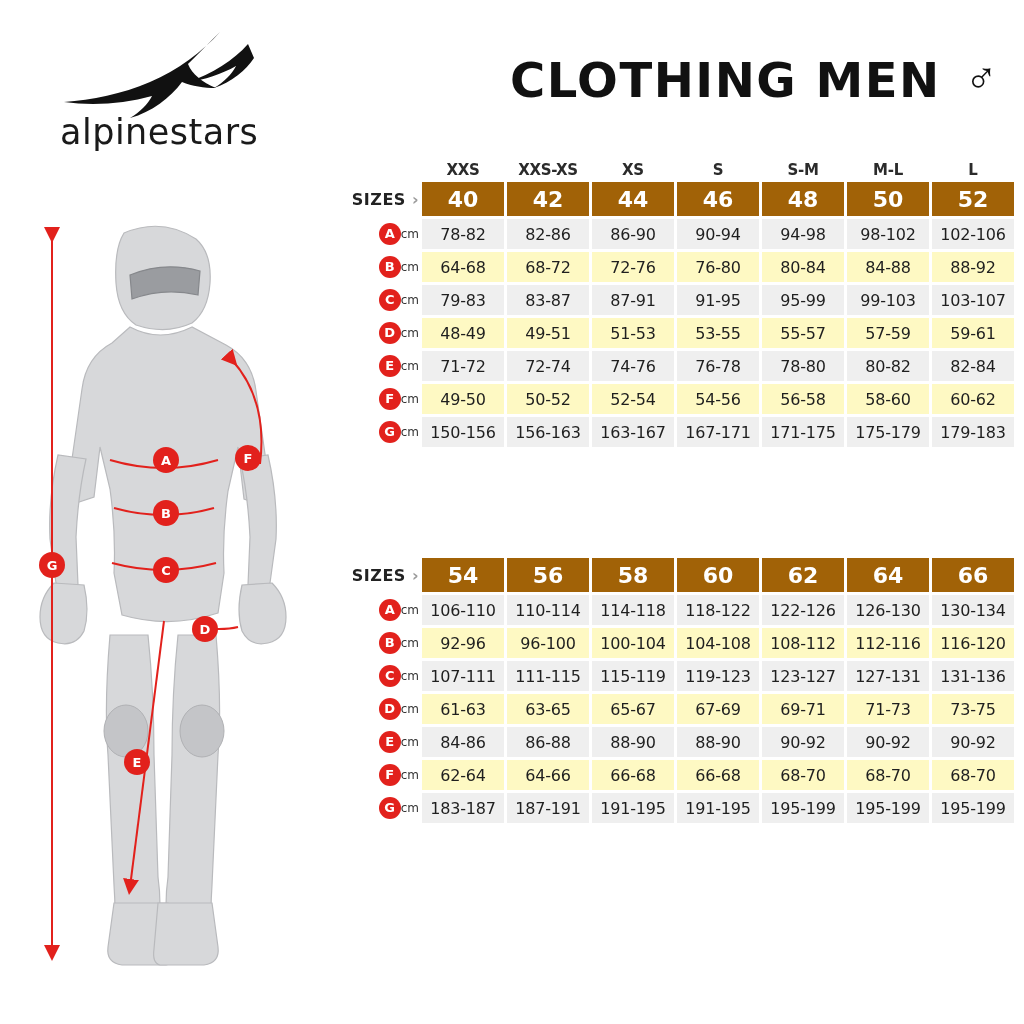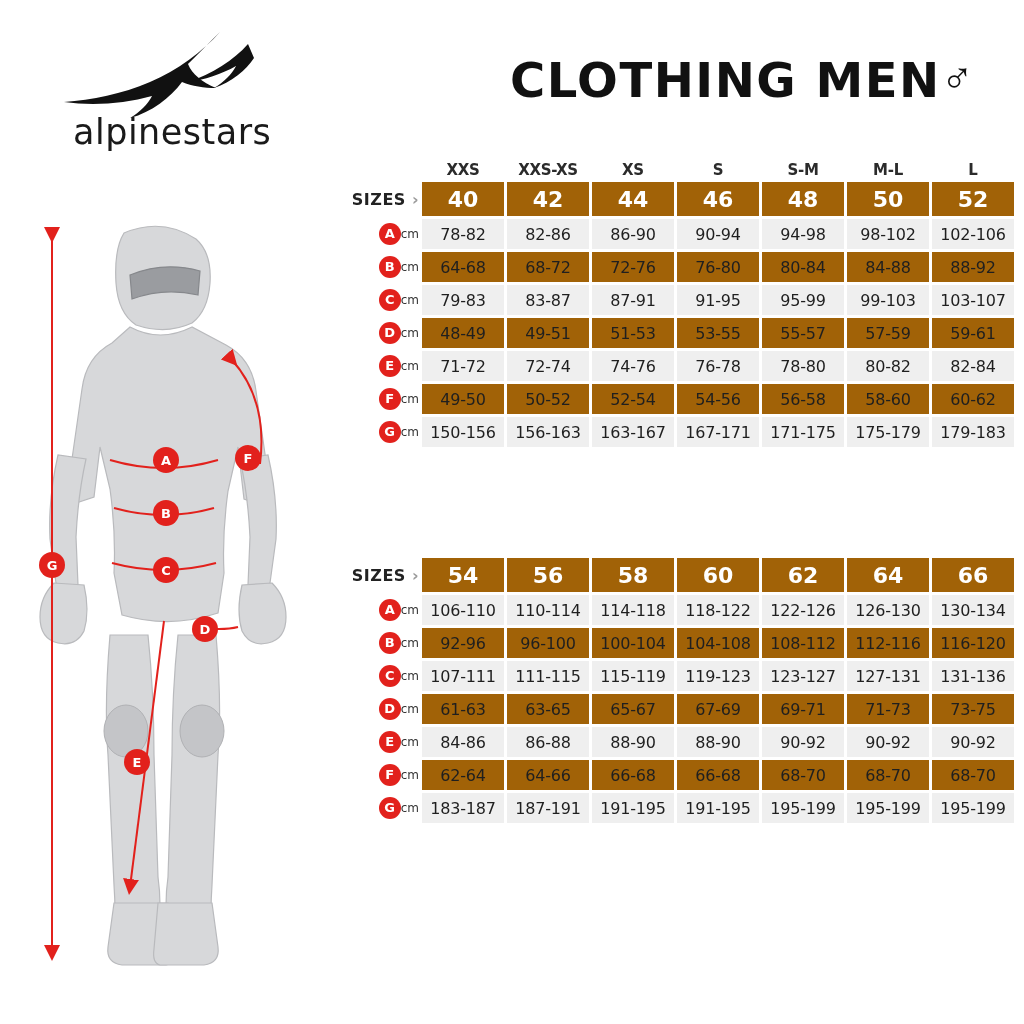--- a/index.html
+++ b/index.html
@@ -23,28 +23,28 @@
     width: 260px; height: 140px;
   }
   .brand-star { display:block; }
   .brand-word {
     font-family: "DejaVu Sans", sans-serif;
     font-size: 35px;
     font-weight: 400;
     letter-spacing: 0.5px;
     color: #1a1a1a;
     margin-top: -6px;
-    margin-left: 21px;
+    margin-left: 8px;
   }
   .title-wrap {
     position: absolute;
     left: 510px; top: 56px;
     display: flex;
     align-items: center;
-    gap: 0;
+    gap: 24px;
   }
   .title {
     font-family: "DejaVu Sans", sans-serif;
     font-size: 48px;
     font-weight: bold;
     letter-spacing: 1.5px;
     color: #111;
     line-height: 1;
   }
   .male-sym {
@@ -137,21 +137,21 @@
   }
   .cell {
     background: #efefef;
     text-align: center;
     font-size: 16px;
     color: #1f1f1f;
     height: 30px;
     width: 82px;
     letter-spacing: -0.2px;
   }
-  .cell.alt { background: #a16207; }
+  .cell.alt { background: #fef9c3; }
 </style>
 </head>
 <body>
 
 <div class="page">
 
   <div class="brand">
     <svg class="brand-star" width="230" height="92" viewBox="0 0 230 92">
       <path fill="#111" d="M168 6 C150 26 126 44 98 56 C70 68 40 74 12 76 C40 80 72 78 100 70 C96 78 88 86 78 92 C100 86 118 72 130 56 C140 60 152 62 164 62 C150 56 140 48 136 38 C146 28 158 16 168 6 Z"></path>
       <path fill="#111" d="M196 18 C182 34 160 48 136 56 C152 54 170 48 184 40 C180 48 172 56 162 62 C180 56 194 44 202 32 Z"></path>

